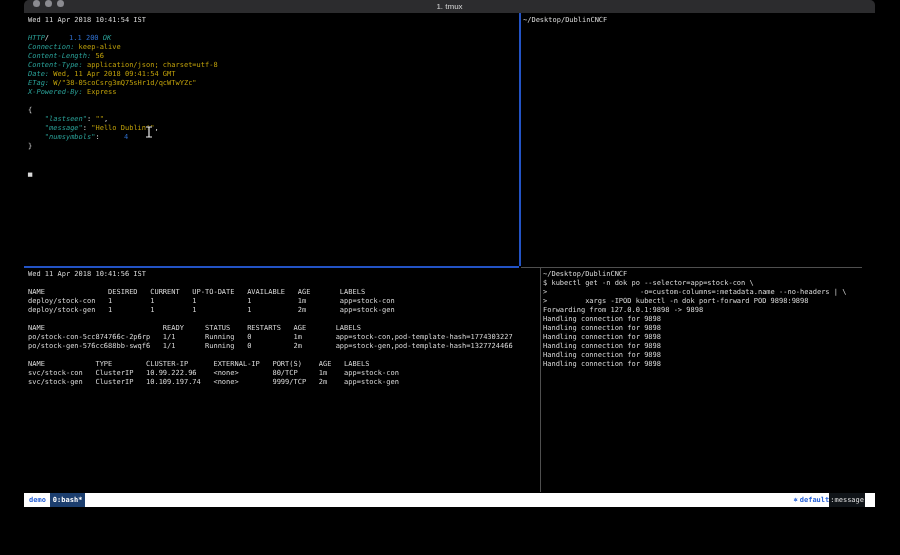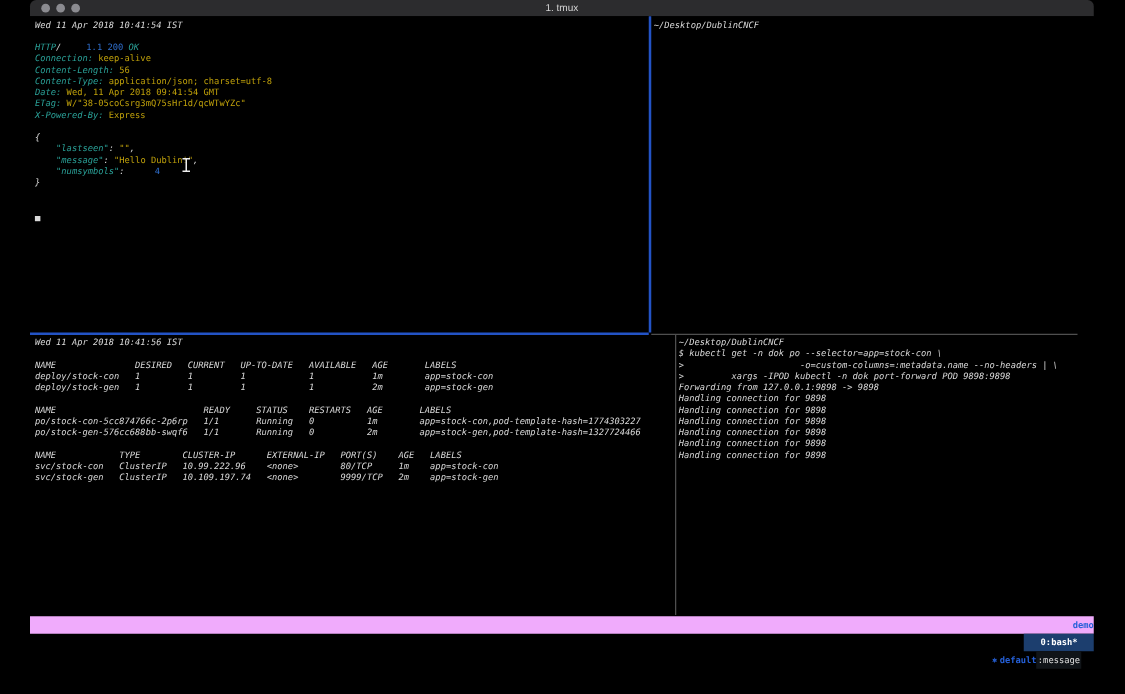--- a/index.html
+++ b/index.html
@@ -1,40 +1,40 @@
 <!DOCTYPE html>
 <html style="--white: #d9d9d9; --cyan: #2aa198; --yellow: #bfa00a; --blue: #2f6fce; --divblue: #2353c5; --divgray: #4f4f4f; --sbblue: #2560d8; --tabbg: #1c3e6e;"><head>
 <meta charset="utf-8">
 <style>
   html,body{margin:0;padding:0;background:#000;}
   .screen{position:relative;width:900px;height:555px;background:#000;overflow:hidden;
           font-family:"DejaVu Sans Mono","Liberation Mono",monospace;}
   .window{position:absolute;left:24px;top:0;width:851px;height:510px;background:#000;
           border-radius:5px 5px 0 0;}
   .titlebar{position:absolute;left:0;top:0;right:0;height:13px;background:#2c2c2e;
-            border-radius:5px 5px 0 0;display:flex;align-items:center;}
+            border-radius:5px 5px 0 0;display:flex;}
   .lights{display:flex;gap:5px;margin-left:9px;}
   .tl{width:7px;height:7px;border-radius:50%;background:#8b8b90;}
   .wtitle{position:absolute;left:0;right:0;text-align:center;font-size:8px;line-height:13px;
           color:#d6d6d6;font-family:"Liberation Sans",sans-serif;}
   .term{position:absolute;left:0;top:13px;right:0;bottom:0;background:#000;}
   .pane{position:absolute;font-size:7px;line-height:9px;white-space:pre;}
   .line{height:9px;white-space:pre;}
-  .sg-w{color:var(--white);font-style:italic;}
+  .sg-w{color:var(--white);}
   .sg-c{color:var(--cyan);font-style:italic;}
   .sg-y{color:var(--yellow);}
   .sg-b{color:var(--blue);margin-left:20px;}
   .div-v-top{position:absolute;left:495px;top:0;width:2px;height:253px;background:var(--divblue);}
   .div-h-left{position:absolute;left:0;top:253px;width:495px;height:2px;background:var(--divblue);}
   .div-h-right{position:absolute;left:497px;top:254px;width:341px;height:1px;background:var(--divgray);}
   .div-v-bot{position:absolute;left:516px;top:255px;width:1px;height:224px;background:var(--divgray);}
-  .statusbar{position:absolute;left:0;top:480px;right:0;height:14px;background:#f0abfc;
-             font-size:7px;line-height:14px;display:flex;align-items:flex-end;flex-direction:column;}
+  .statusbar{position:absolute;left:0;top:480px;right:0;height:14px;background:#ffffff;
+             font-size:7px;line-height:14px;display:flex;align-items:flex-end;}
   .sb-session{color:var(--sbblue);margin-left:5px;font-weight:bold;}
-  .sb-tab{background:var(--tabbg);color:#fff;font-weight:bold;padding:0 13px;margin-left:4px;}
+  .sb-tab{background:var(--tabbg);color:#fff;font-weight:bold;padding:0 3px;margin-left:4px;}
   .sb-right{margin-left:auto;margin-right:10px;display:flex;align-items:center;}
   .sb-helm{color:var(--sbblue);font-weight:bold;margin-right:2px;}
   .sb-ctx{color:var(--sbblue);font-weight:bold;}
   .sb-ns{color:#e0e0e0;background:#101418;padding:0 1px;}
   .ibeam{position:absolute;left:145px;top:123px;}
 </style>
 </head>
 <body>
 
 <div class="screen">

